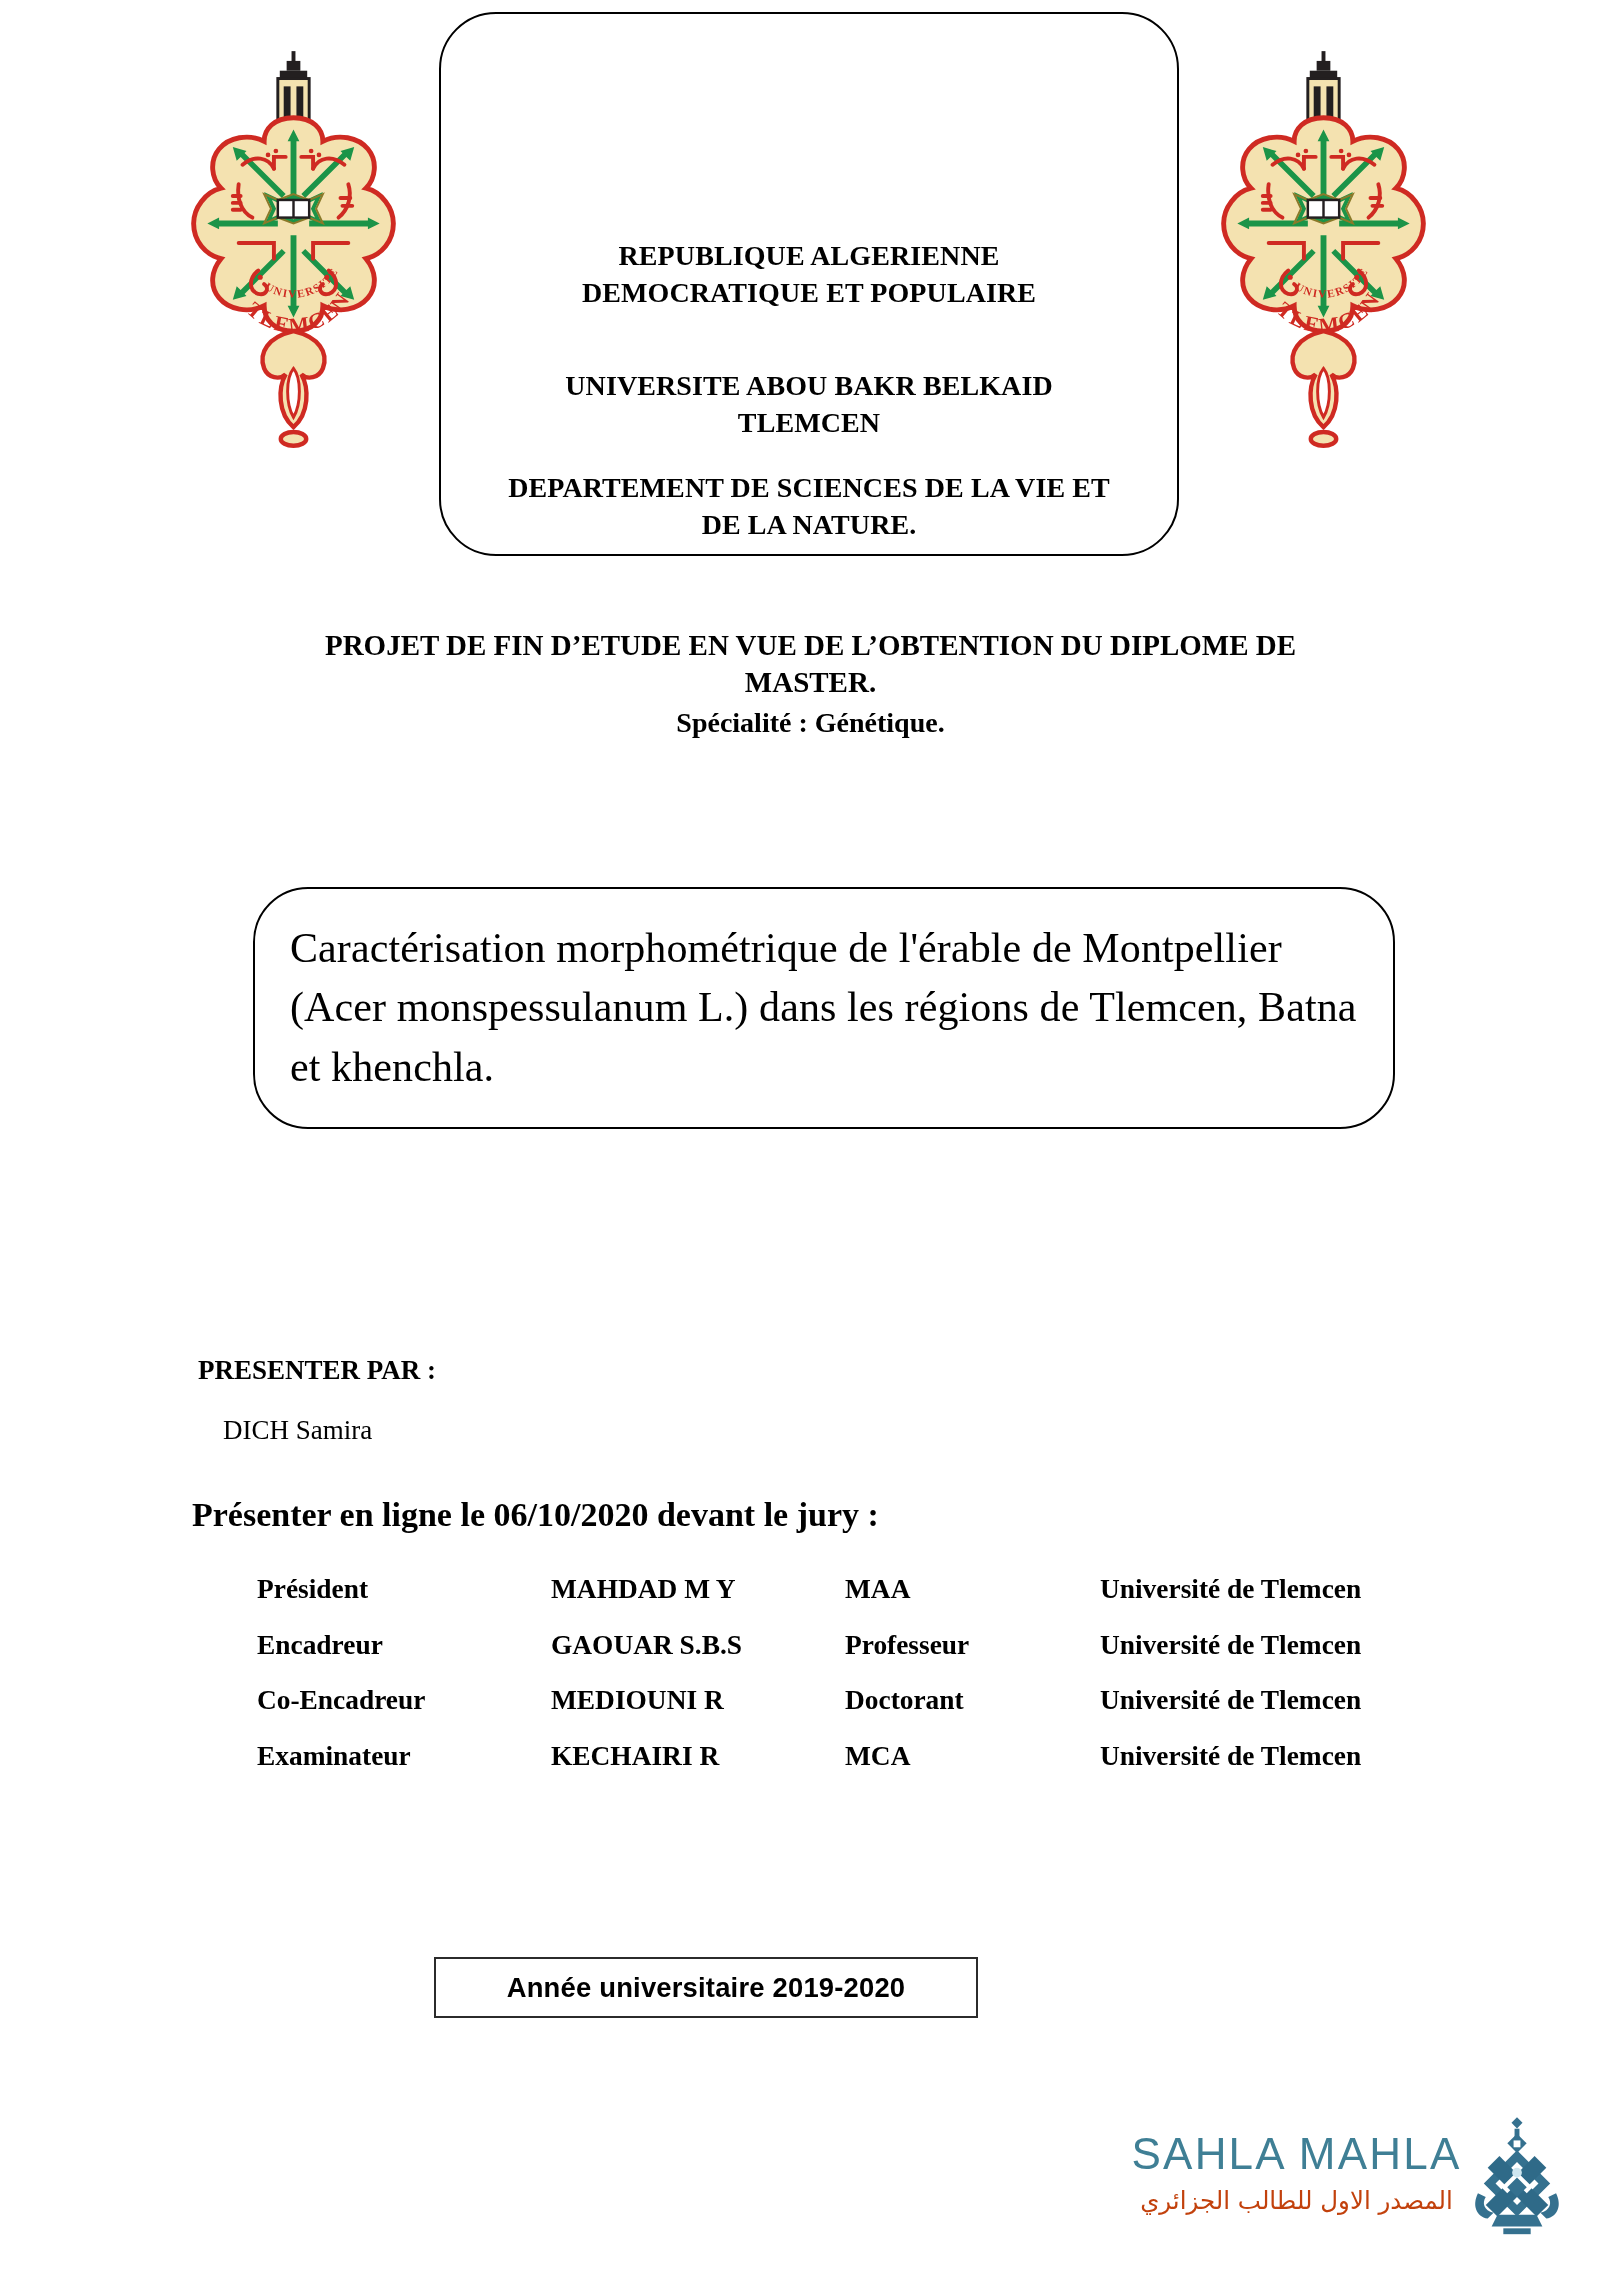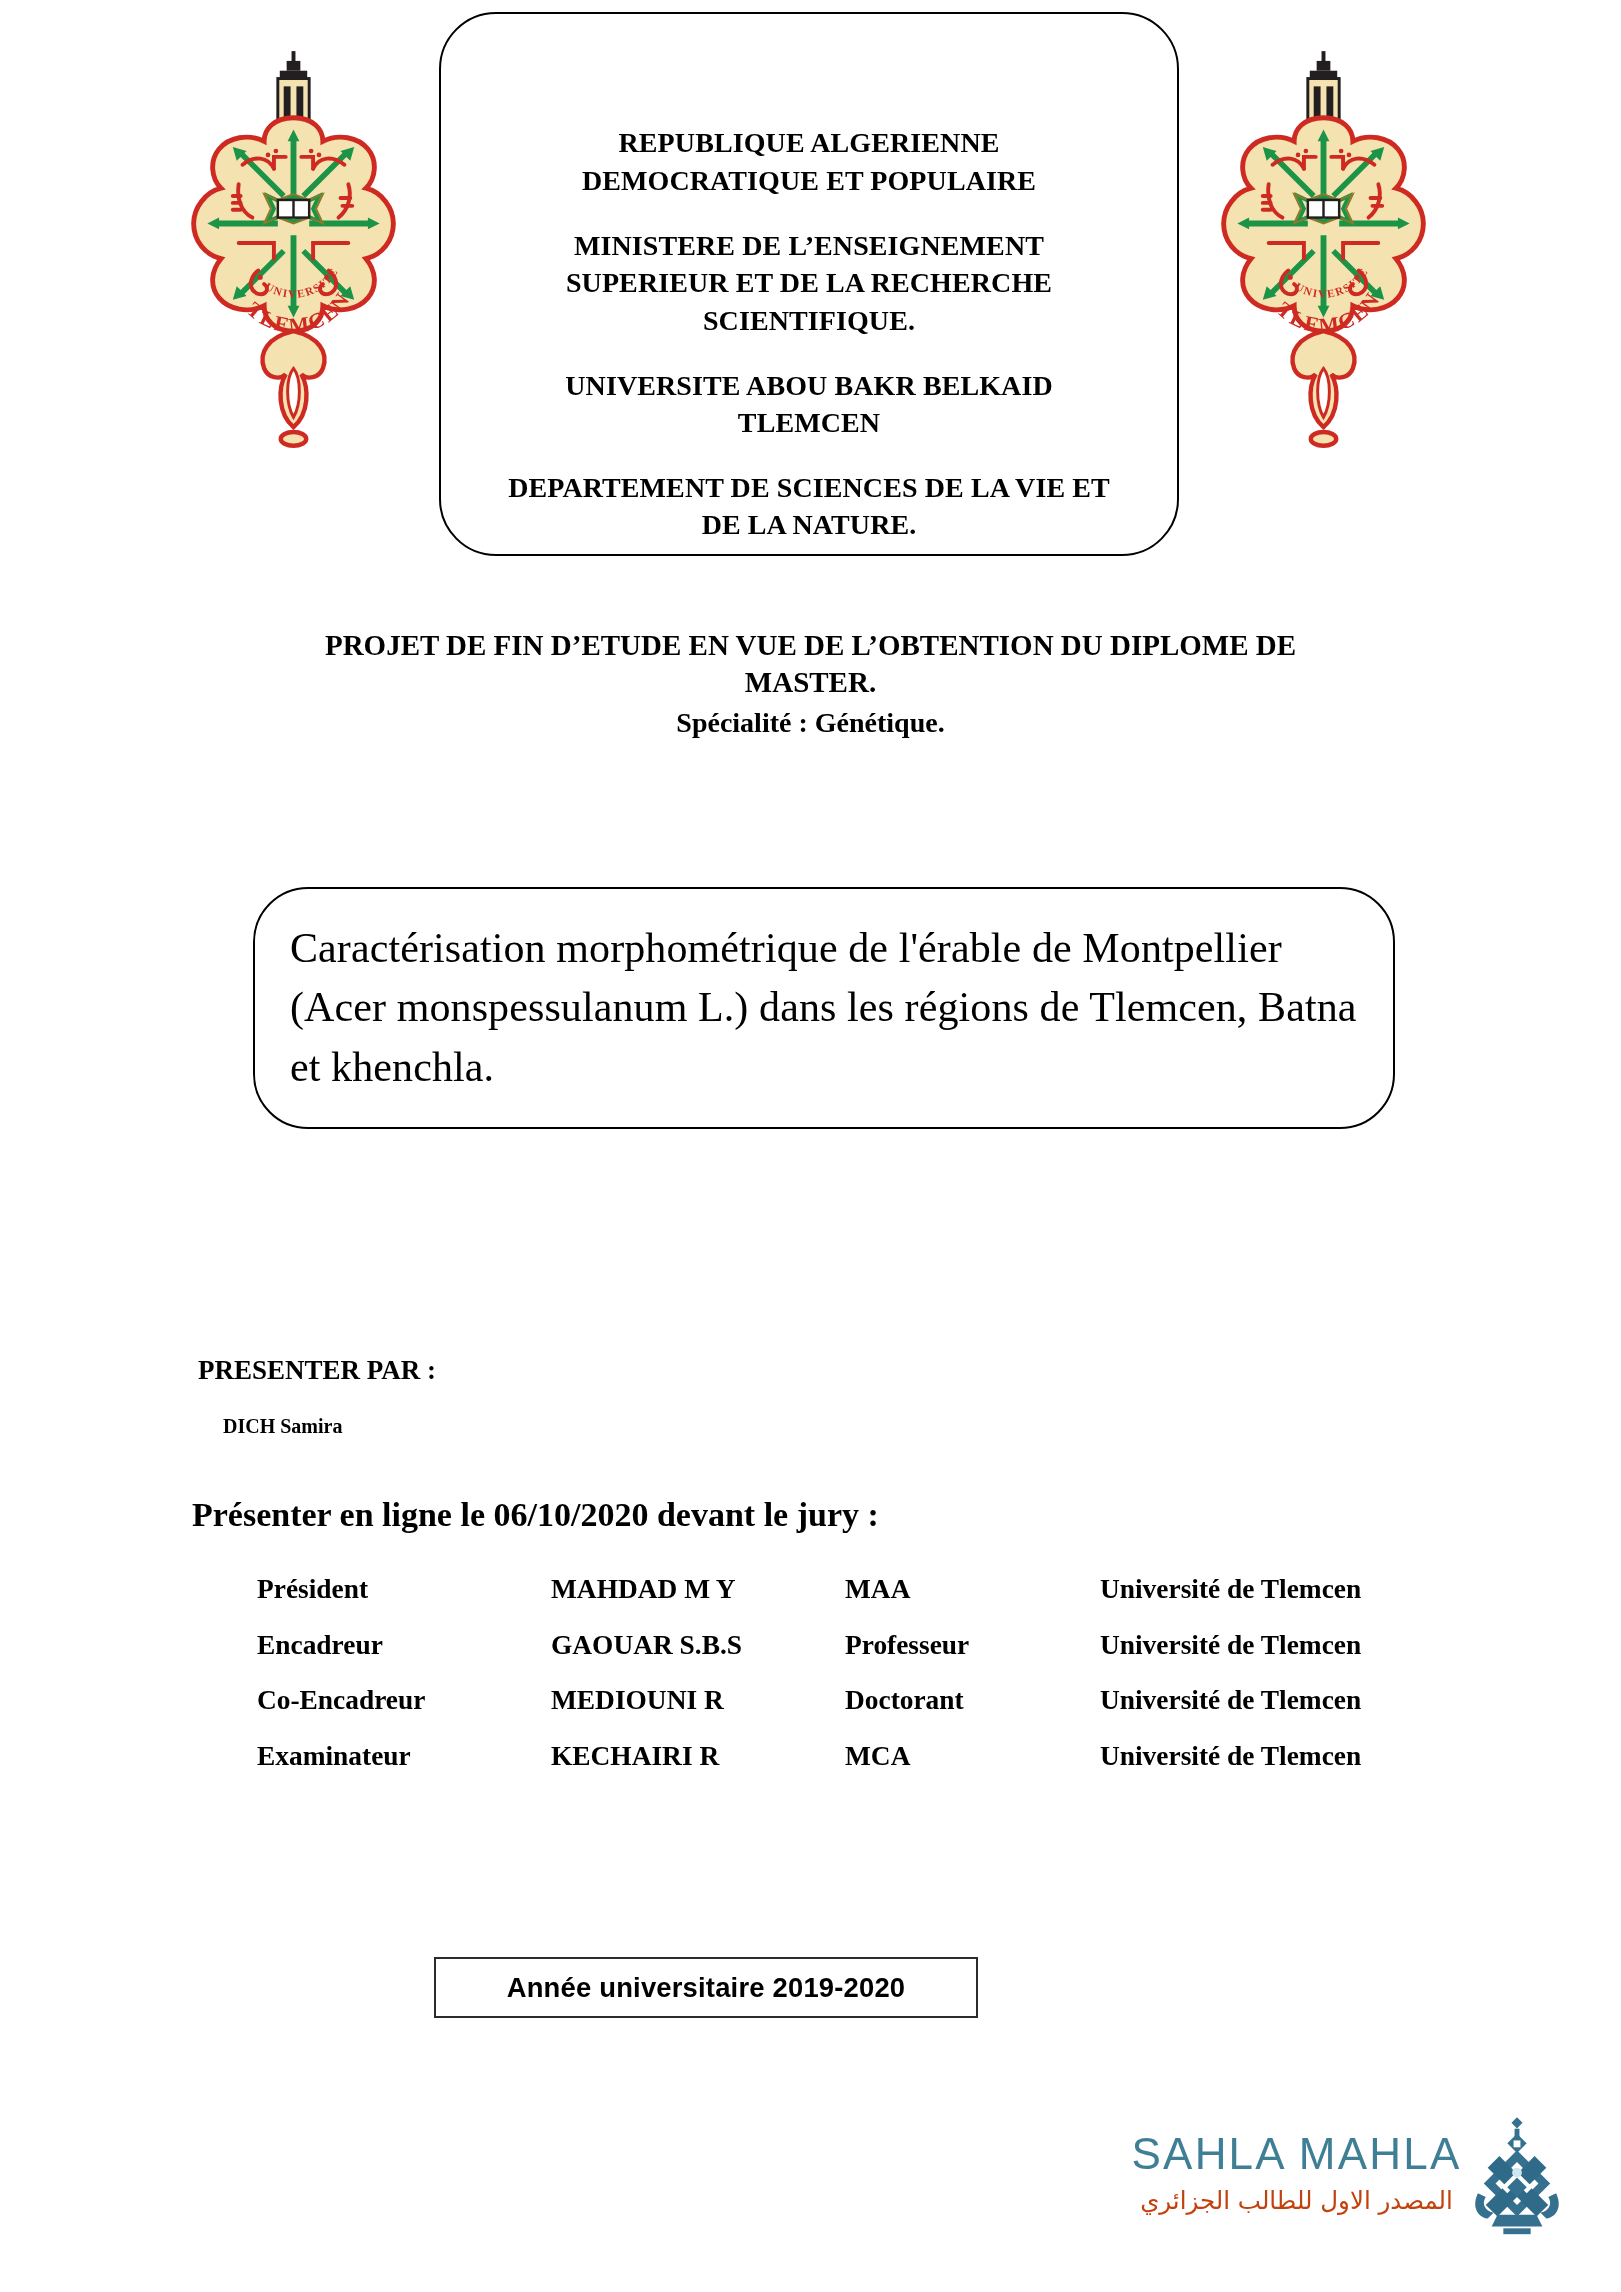--- a/index.html
+++ b/index.html
@@ -108,22 +108,22 @@
     position: absolute;
     left: 198px;
     top: 1355px;
     font-weight: bold;
     font-size: 27px;
   }
   #presenter-name {
     position: absolute;
     left: 223px;
     top: 1415px;
-    font-weight: bold;
-    font-size: 20px;
+    font-weight: normal;
+    font-size: 27px;
   }
   #defense-line {
     position: absolute;
     left: 192px;
     top: 1496px;
     font-weight: bold;
     font-size: 34px;
   }
 
   #jury-table {
@@ -396,23 +396,20 @@
         </g>
         <path d="M120 336 C 128 346 128 372 120 386 C 112 372 112 346 120 336 Z" fill="#ffffff" stroke="#cf2a22" stroke-width="3"></path>
       </g>
     </svg>
   </div>
 
   <div id="header-box">
     <div class="hb-block" style="white-space:pre-line">REPUBLIQUE ALGERIENNE
 DEMOCRATIQUE ET POPULAIRE</div>
     <div class="hb-gap"></div>
-    <div class="hb-block" style="white-space:pre-line">MINISTERE DE L’ENSEIGNEMENT
-SUPERIEUR ET DE LA RECHERCHE
-SCIENTIFIQUE.</div>
     <div class="hb-gap"></div>
     <div class="hb-block" style="white-space:pre-line">UNIVERSITE ABOU BAKR BELKAID
 TLEMCEN</div>
     <div class="hb-gap"></div>
     <div class="hb-block" style="white-space:pre-line">DEPARTEMENT DE SCIENCES DE LA VIE ET
 DE LA NATURE.</div>
   </div>
 </div>
 
 <div id="projet-block">

